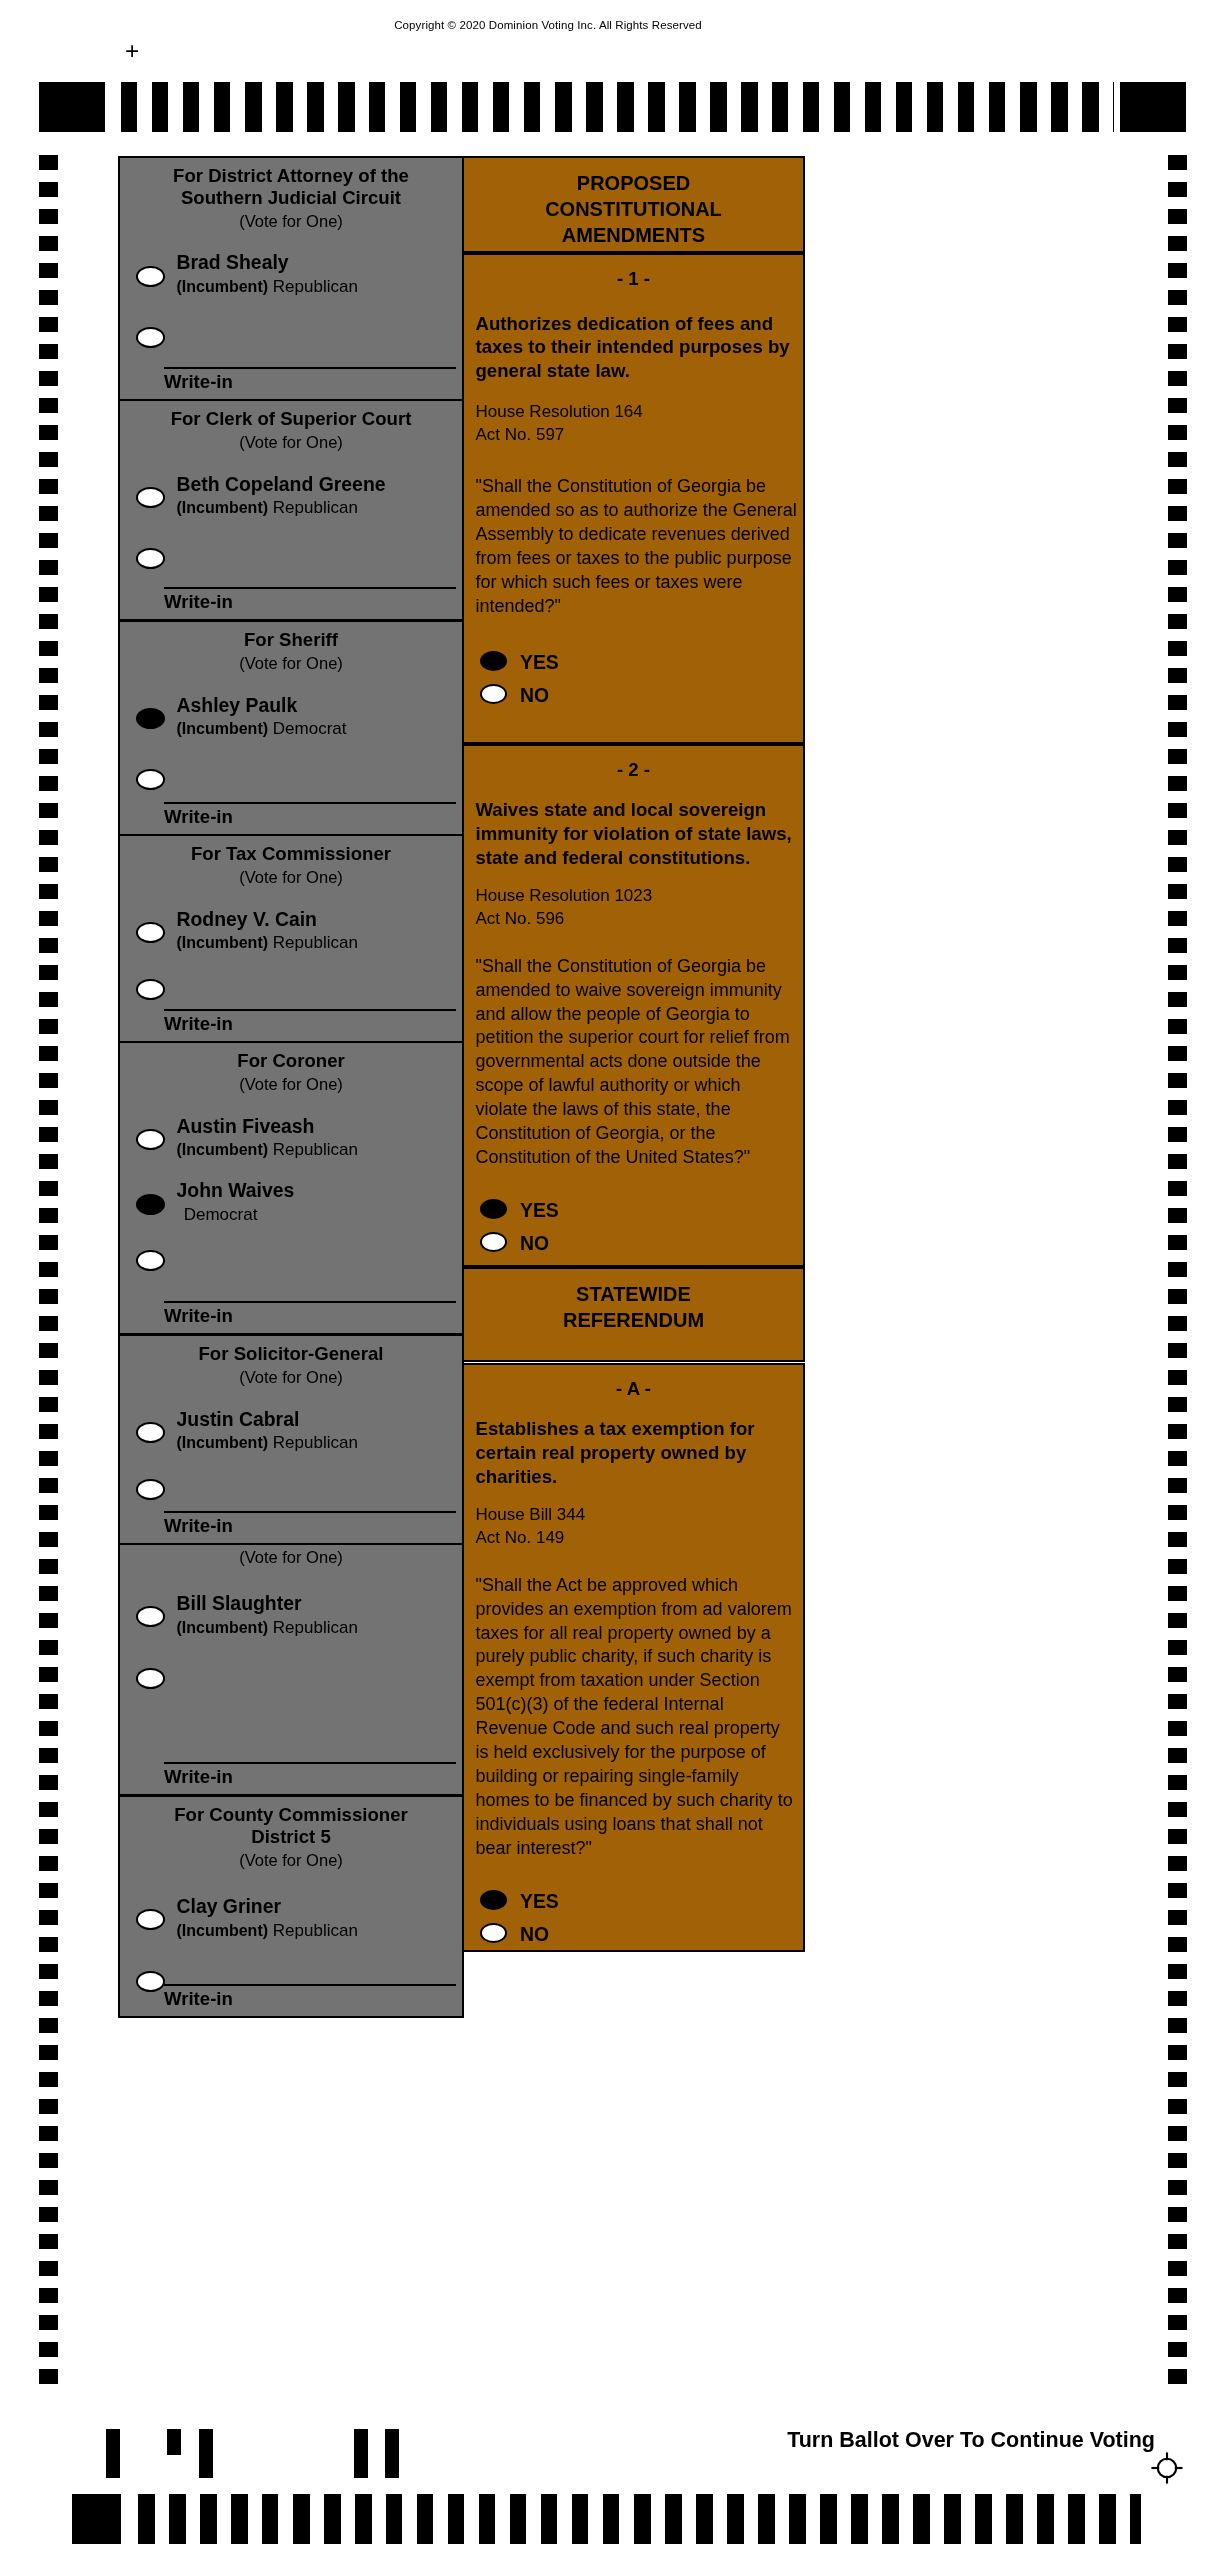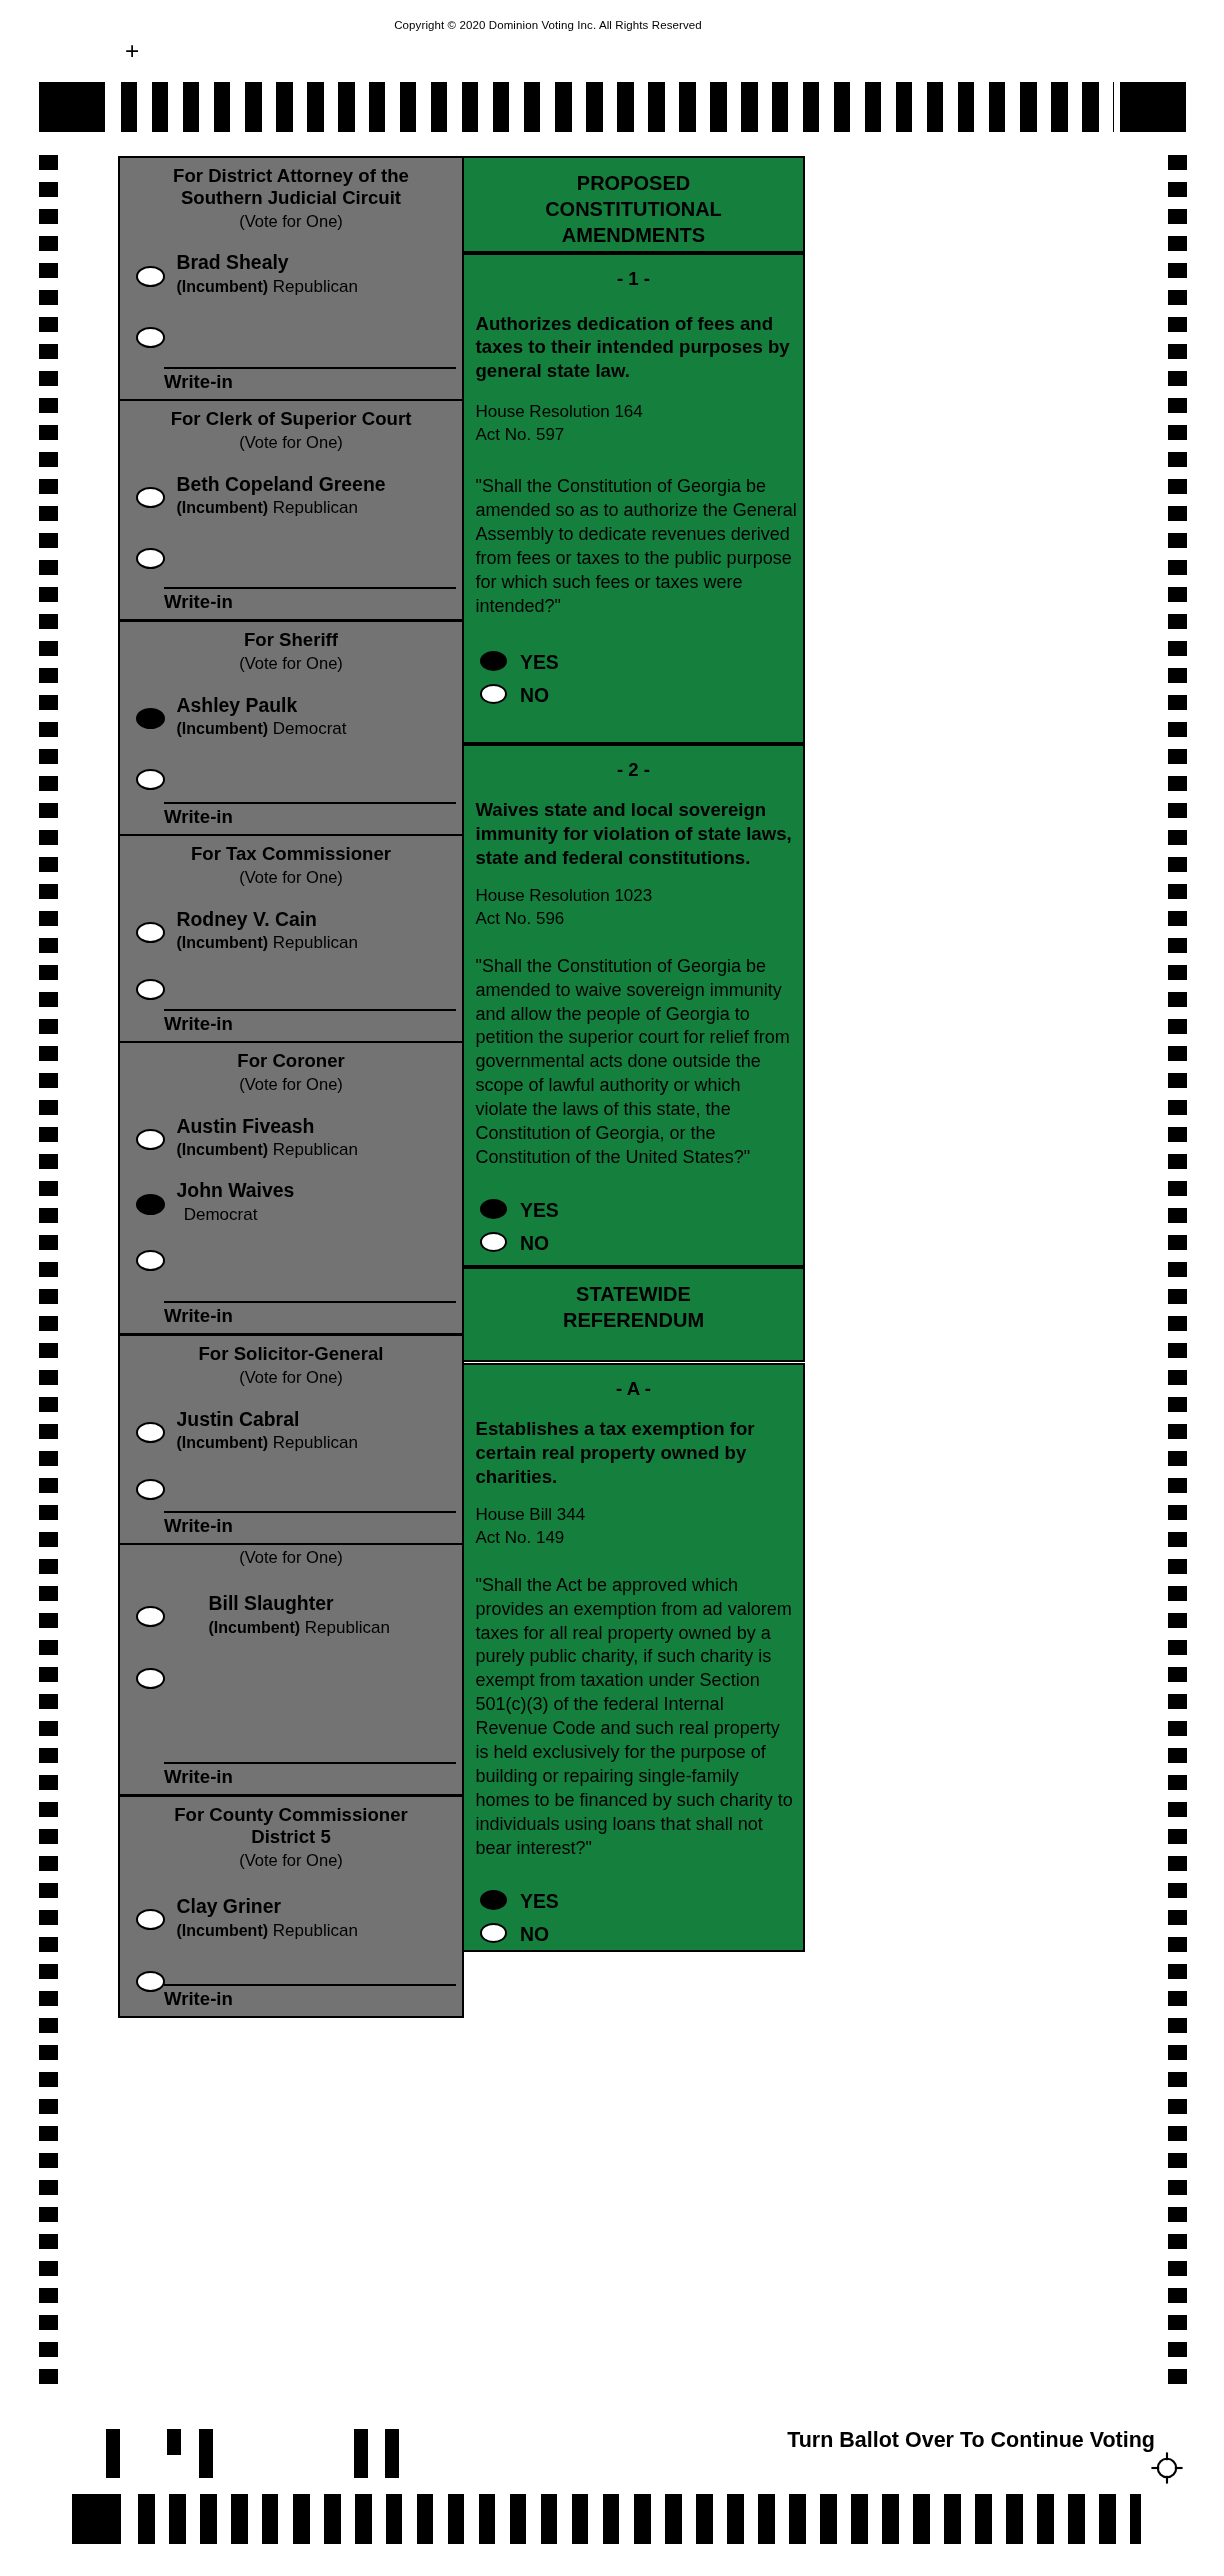--- a/index.html
+++ b/index.html
@@ -46,21 +46,21 @@
   .oval.filled { background:#000; }
   .cand-text { margin-left:11.5px; }
   .cand-name { font-weight:700; font-size:19.4px; line-height:1.1; }
   .cand-detail { font-size:17px; margin-top:3.6px; }
   .cand-detail .inc { font-weight:700; font-size:16px; }
   .lone-oval { margin:30px 0 0 16px; }
   .writein { position:absolute; left:44px; right:5.7px; bottom:5.7px;
     border-top:2.2px solid #000; padding-top:2.2px; font-weight:700; font-size:18.6px;margin-top:45px; }
   
   .rbox { position:absolute; left:462px; width:343px; border:2.2px solid #000;
-    background:#15803d; box-sizing:border-box; }
+    background:#a16207; box-sizing:border-box; }
   .r-header { text-align:center; font-weight:700; font-size:20px; line-height:1.3;
     padding-top:11.5px; white-space:pre-line; }
   .m-number { text-align:center; font-weight:700; font-size:18.6px; margin-top:13px; }
   .m-summary { font-weight:700; font-size:18.6px; line-height:1.28; margin:21.5px 8.6px 0 11.5px; }
   .m-ref { font-size:17px; line-height:1.32; margin:18.6px 8.6px 0 11.5px; }
   .m-question { font-size:18px; line-height:1.33; margin:29px 5.7px 0 11.5px; }
   .vote-row { display:flex; align-items:flex-start; margin:32px 0 0 16px; }
   .vote-row.second { margin-top:10px; }
   .vote-oval { width:27px; height:20px; border:2.2px solid #000; border-radius:50%;
     background:#fff; flex:none; box-sizing:border-box; }
@@ -175,21 +175,21 @@
         <div class="cand-name">Justin Cabral</div>
         <div class="cand-detail"><span class="inc">(Incumbent)</span> <span>Republican</span></div>
       </div>
     </div>
     <div class="oval lone-oval" style="margin-top:26px;"></div>
     <div class="writein"><span>Write-in</span></div>
   </div>
 
   <div class="cbox" style="top:1543px;height:253px;">
     <div class="c-inst">(Vote for One)</div>
-    <div class="cand" style="margin-top:26px;gap:32px;">
+    <div class="cand" style="margin-top:26px;">
       <span class="oval"></span>
       <div class="cand-text">
         <div class="cand-name">Bill Slaughter</div>
         <div class="cand-detail"><span class="inc">(Incumbent)</span> <span>Republican</span></div>
       </div>
     </div>
     <div class="oval lone-oval"></div>
     <div class="writein"><span>Write-in</span></div>
   </div>
 

